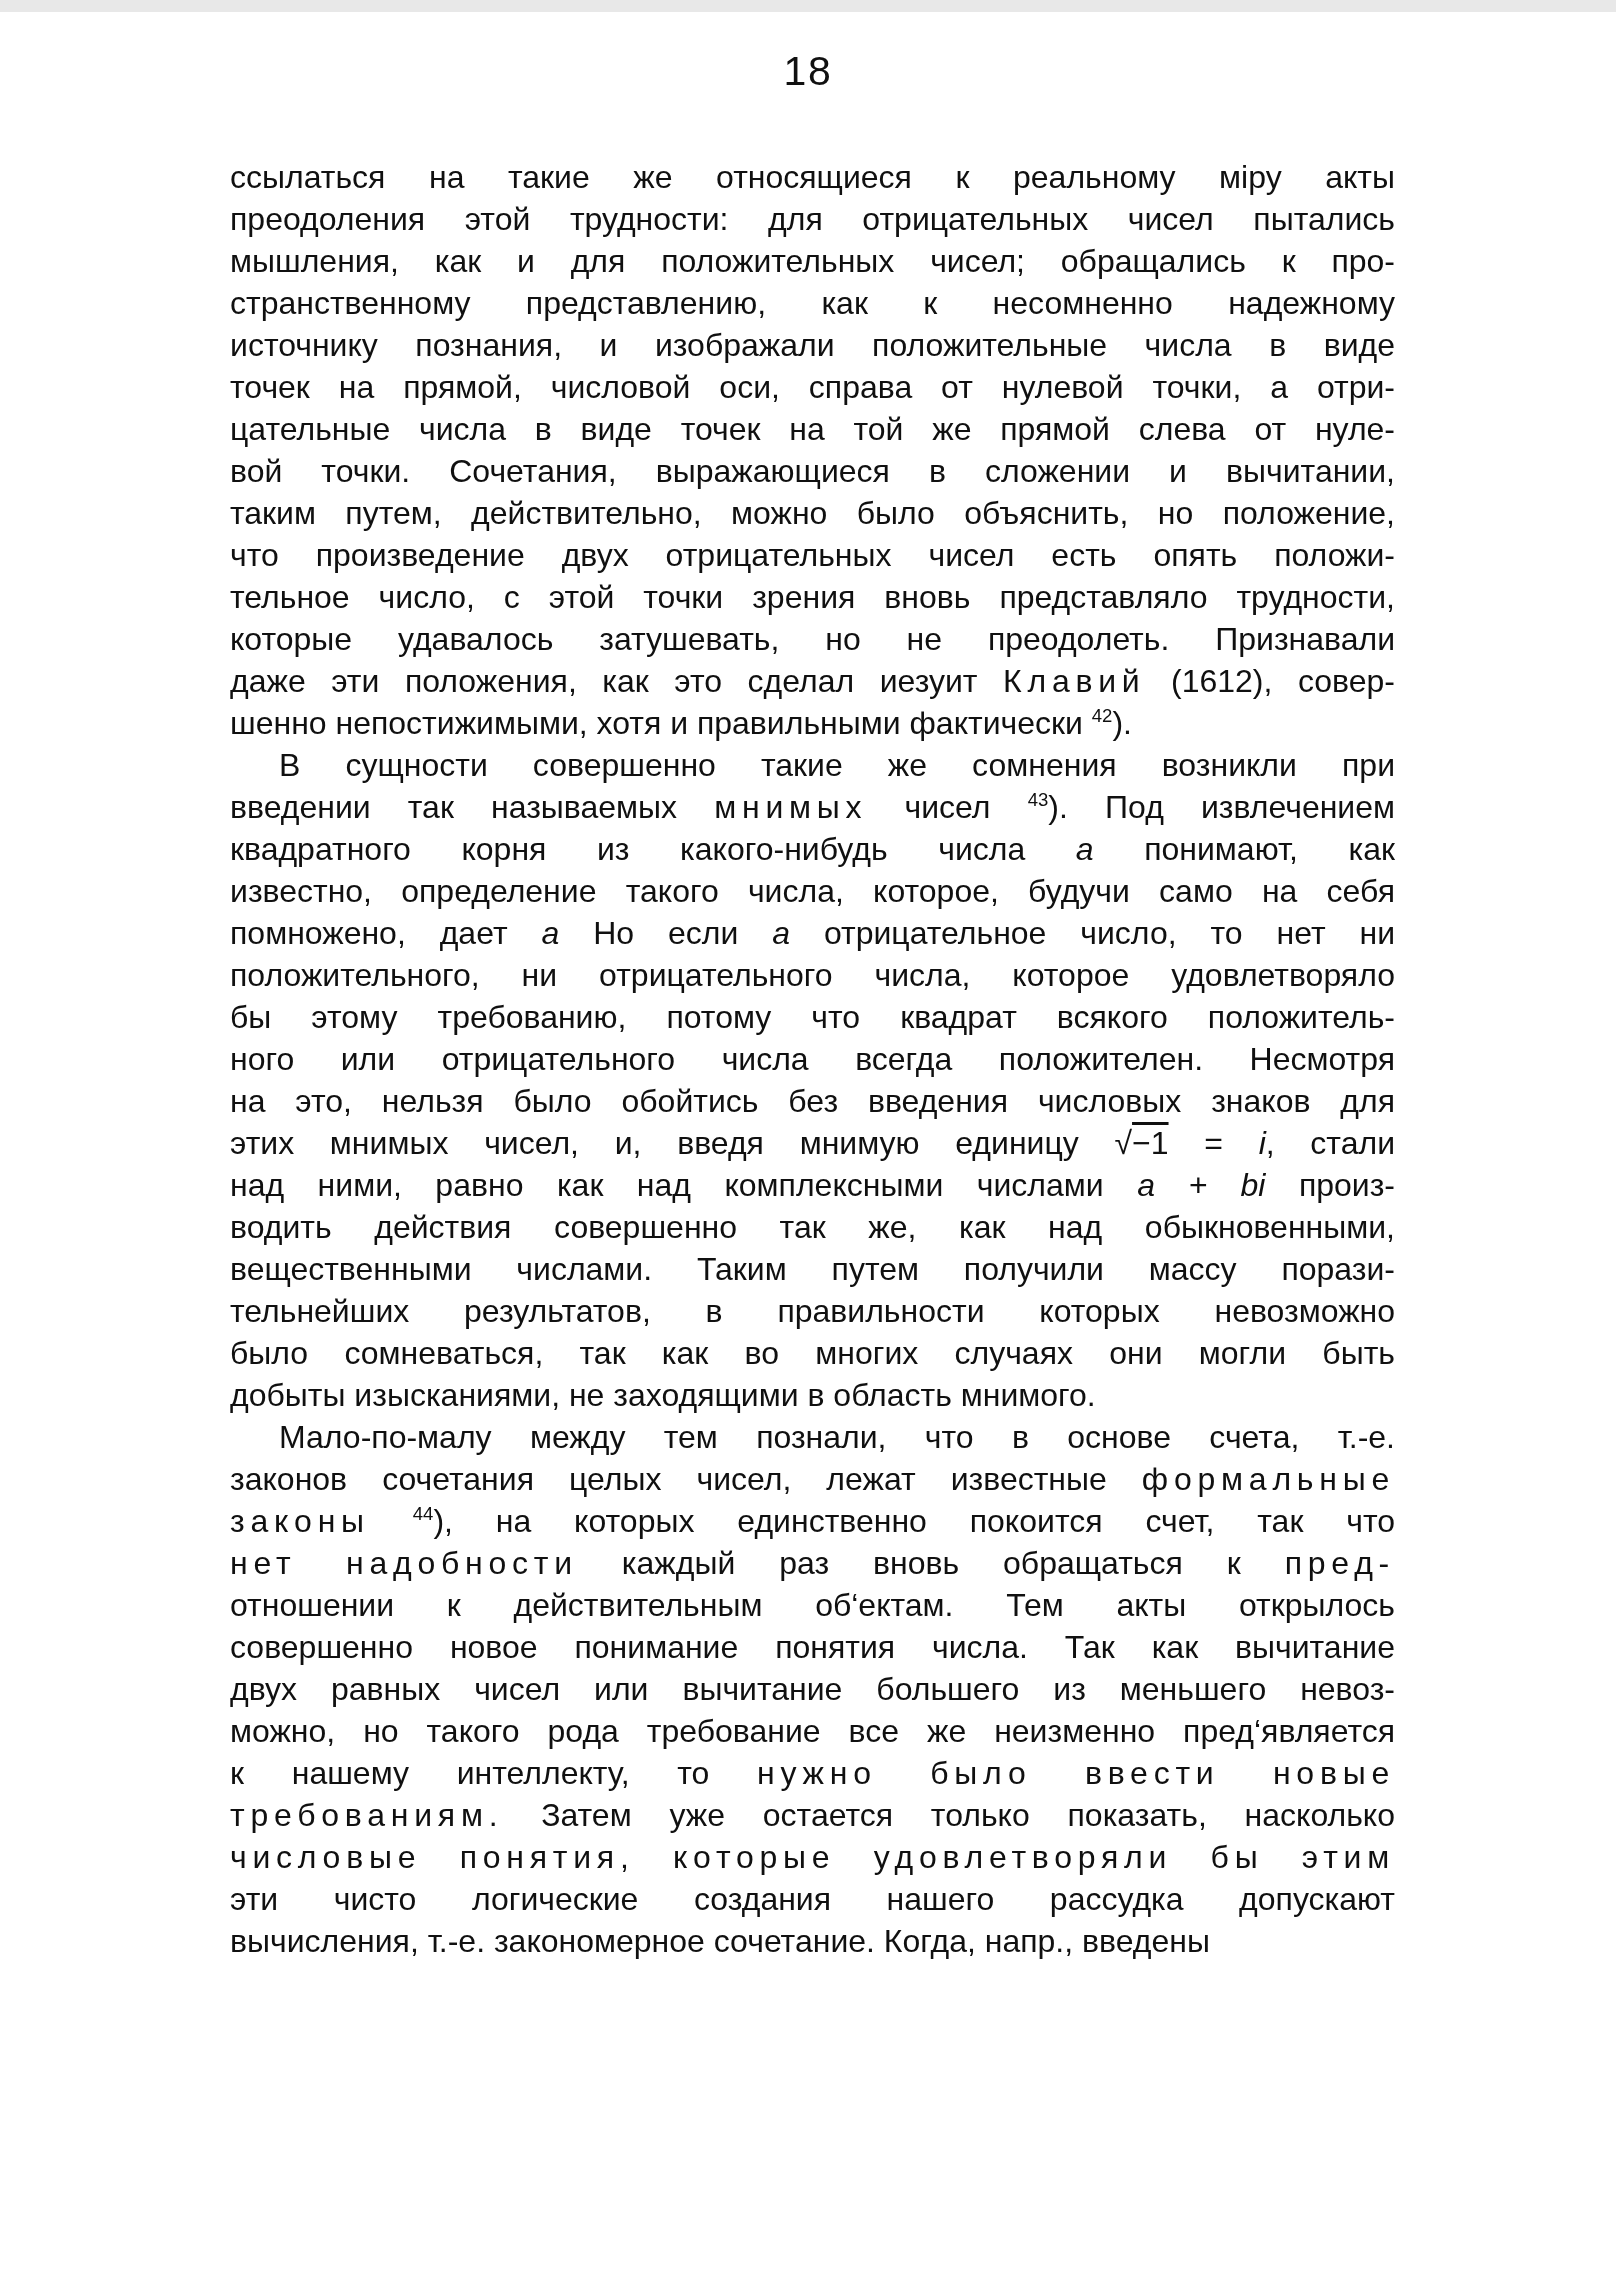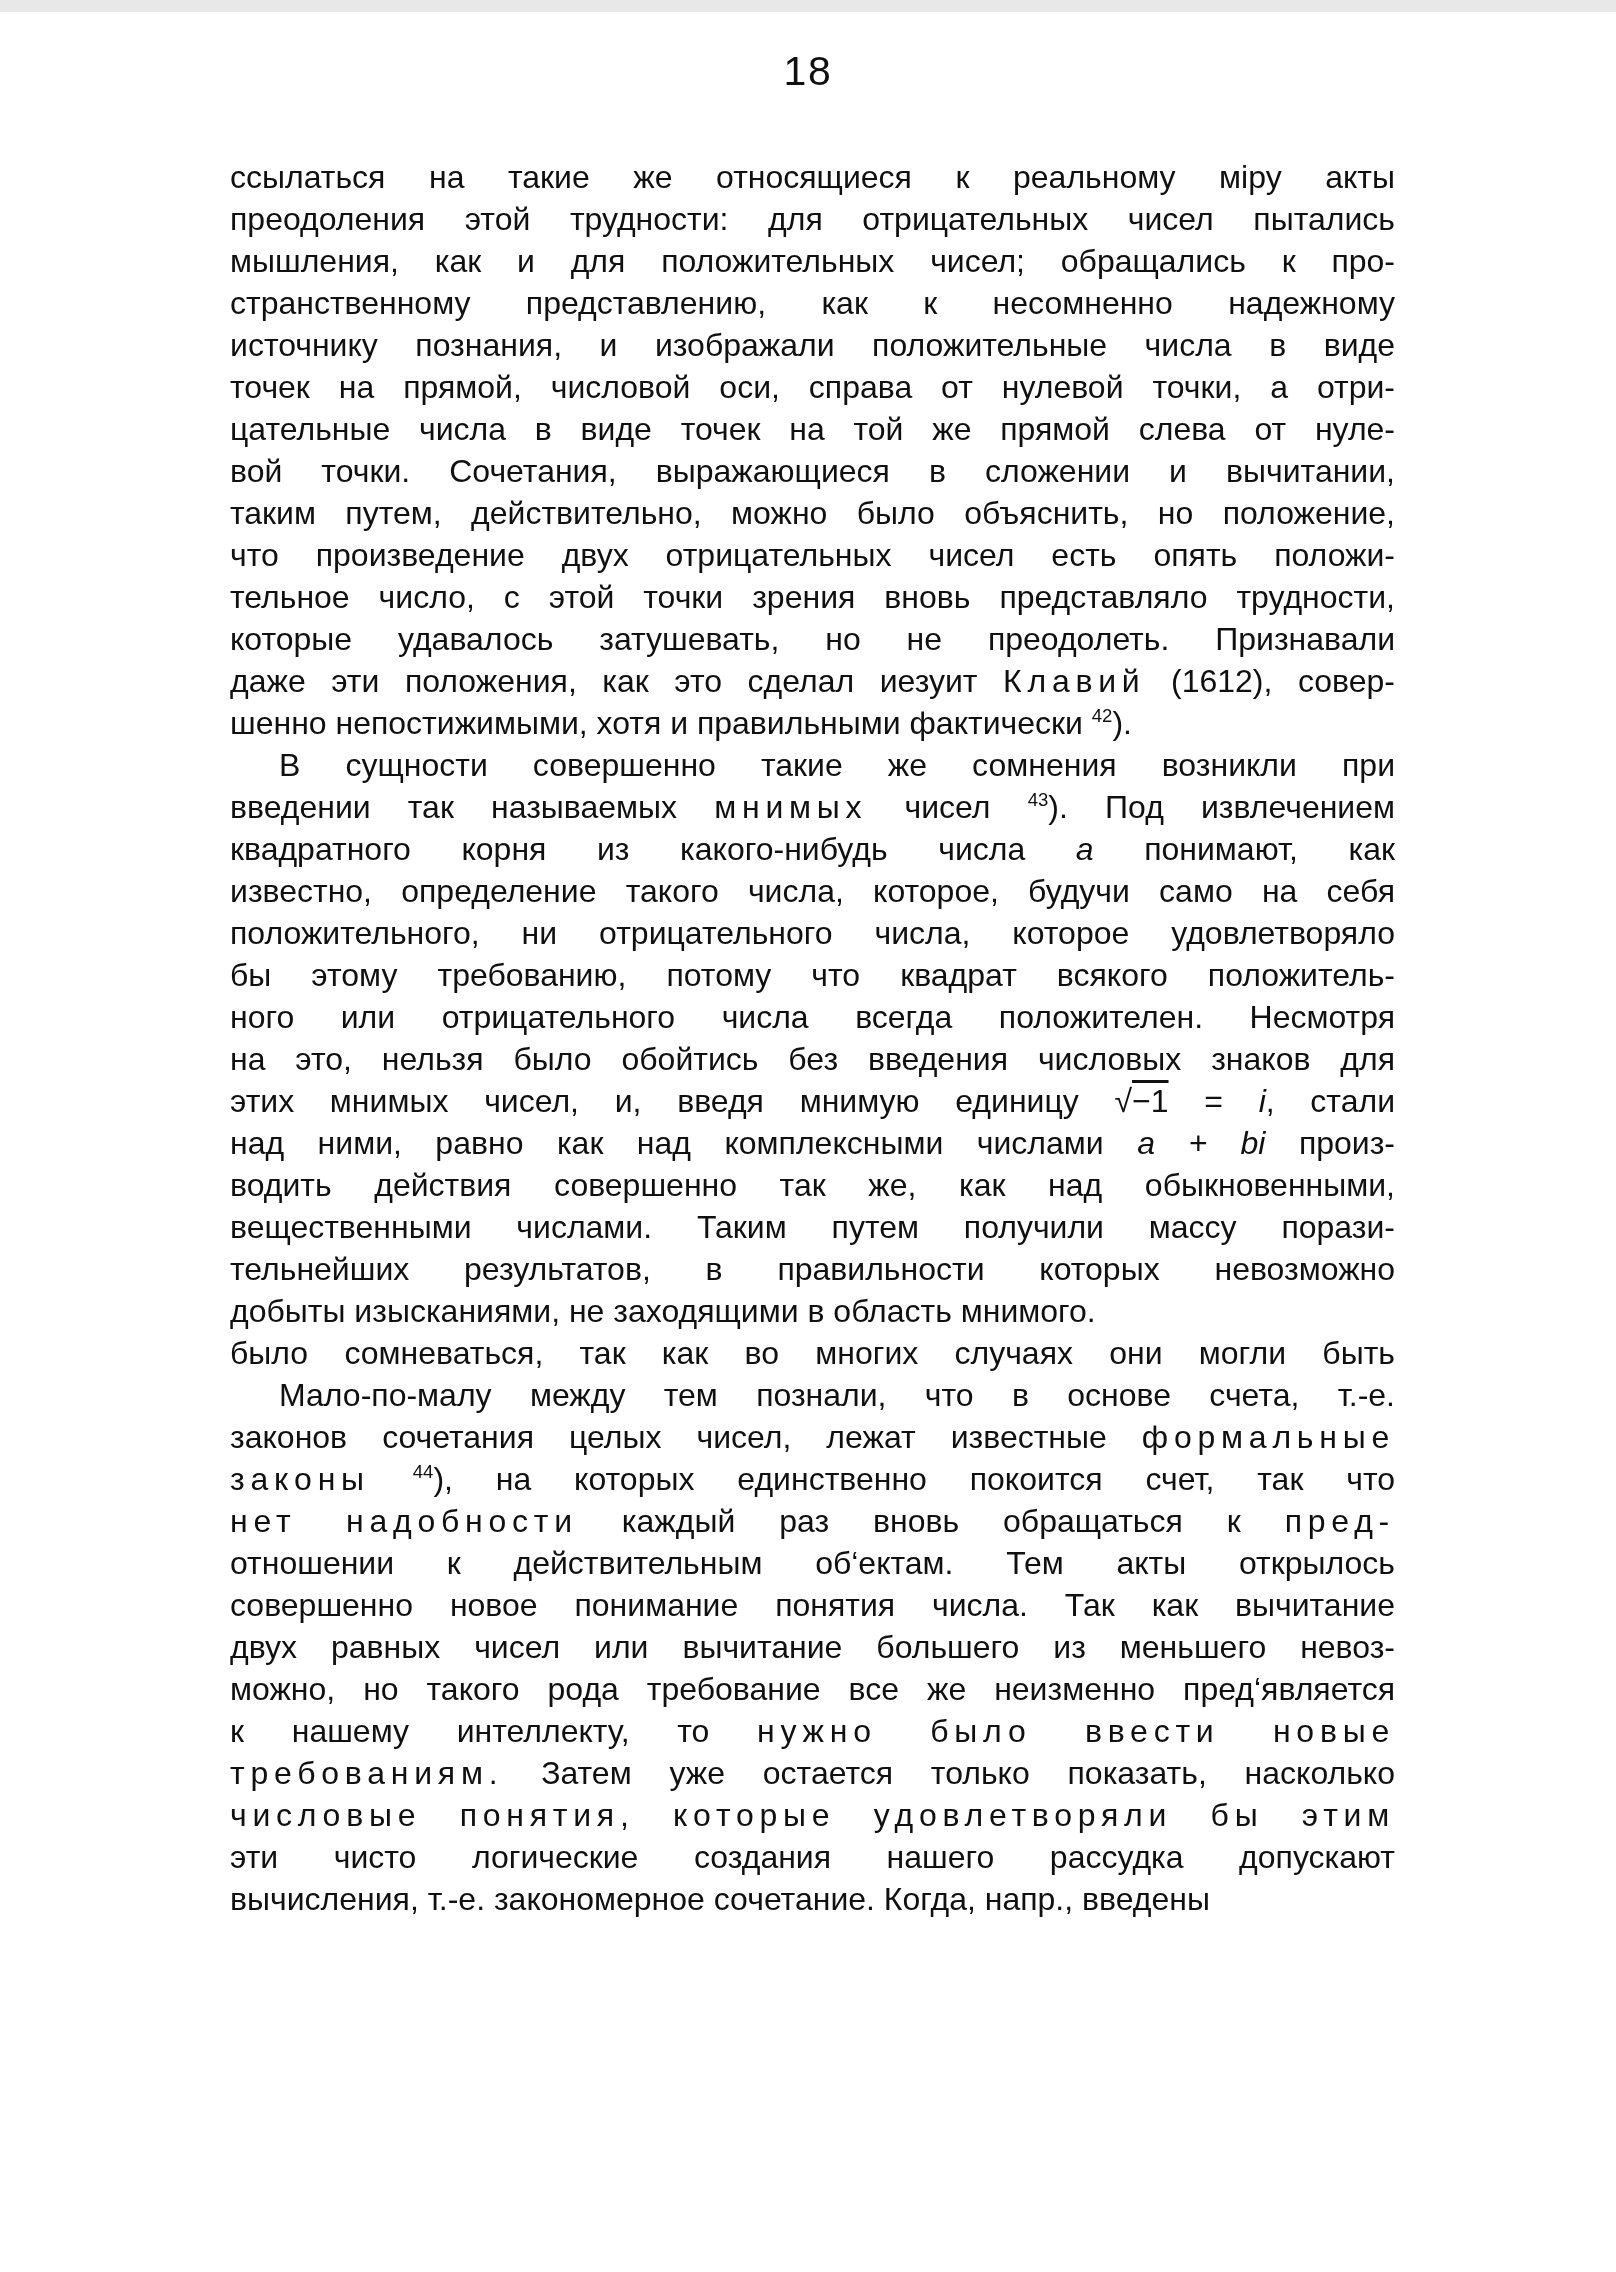--- a/index.html
+++ b/index.html
@@ -89,31 +89,32 @@
         <div class="line"><span>тельное число, с этой точки зрения вновь представляло трудности,</span></div>
         <div class="line"><span>которые удавалось затушевать, но не преодолеть. Признавали</span></div>
         <div class="line"><span>даже эти положения, как это сделал иезуит </span><span class="spaced">Клавий</span><span> (1612), совер-</span></div>
         <div class="line para-end"><span>шенно непостижимыми, хотя и правильными фактически </span><span class="sup">42</span><span>).</span></div>
       </div>
       <div class="paragraph">
         <div class="line indent"><span>В сущности совершенно такие же сомнения возникли при</span></div>
         <div class="line"><span>введении так называемых </span><span class="spaced">мнимых</span><span> чисел </span><span class="sup">43</span><span>). Под извлечением</span></div>
         <div class="line"><span>квадратного корня из какого-нибудь числа </span><span class="italic">a</span><span> понимают, как</span></div>
         <div class="line"><span>известно, определение такого числа, которое, будучи само на себя</span></div>
+        <div class="line"><span>помножено, дает </span><span class="italic">a</span><span>  Но если </span><span class="italic">a</span><span> отрицательное число, то нет ни</span></div>
         <div class="line"><span>положительного, ни отрицательного числа, которое удовлетворяло</span></div>
         <div class="line"><span>бы этому требованию, потому что квадрат всякого положитель-</span></div>
         <div class="line"><span>ного или отрицательного числа всегда положителен. Несмотря</span></div>
         <div class="line"><span>на это, нельзя было обойтись без введения числовых знаков для</span></div>
         <div class="line"><span>этих мнимых чисел, и, введя мнимую единицу </span><span class="radical">√</span><span class="ovl">−1</span><span> = </span><span class="italic">i</span><span>, стали</span></div>
         <div class="line"><span>над ними, равно как над комплексными числами </span><span class="italic">a + bi</span><span> произ-</span></div>
         <div class="line"><span>водить действия совершенно так же, как над обыкновенными,</span></div>
         <div class="line"><span>вещественными числами. Таким путем получили массу порази-</span></div>
         <div class="line"><span>тельнейших результатов, в правильности которых невозможно</span></div>
+        <div class="line"><span>было сомневаться, так как во многих случаях они могли быть</span></div>
         <div class="line para-end"><span>добыты изысканиями, не заходящими в область мнимого.</span></div>
-        <div class="line"><span>было сомневаться, так как во многих случаях они могли быть</span></div>
       </div>
       <div class="paragraph">
         <div class="line indent"><span>Мало-по-малу между тем познали, что в основе счета, т.-е.</span></div>
         <div class="line"><span>законов сочетания целых чисел, лежат известные </span><span class="spaced">формальные</span></div>
         <div class="line"><span class="spaced">законы</span><span> </span><span class="sup">44</span><span>), на которых единственно покоится счет, так что</span></div>
         <div class="line"><span class="spaced">нет надобности</span><span> каждый раз вновь обращаться к </span><span class="spaced">пред-</span></div>
         <div class="line"><span>отношении к действительным об‘ектам. Тем акты открылось</span></div>
         <div class="line"><span>совершенно новое понимание понятия числа. Так как вычитание</span></div>
         <div class="line"><span>двух равных чисел или вычитание большего из меньшего невоз-</span></div>
         <div class="line"><span>можно, но такого рода требование все же неизменно пред‘является</span></div>

